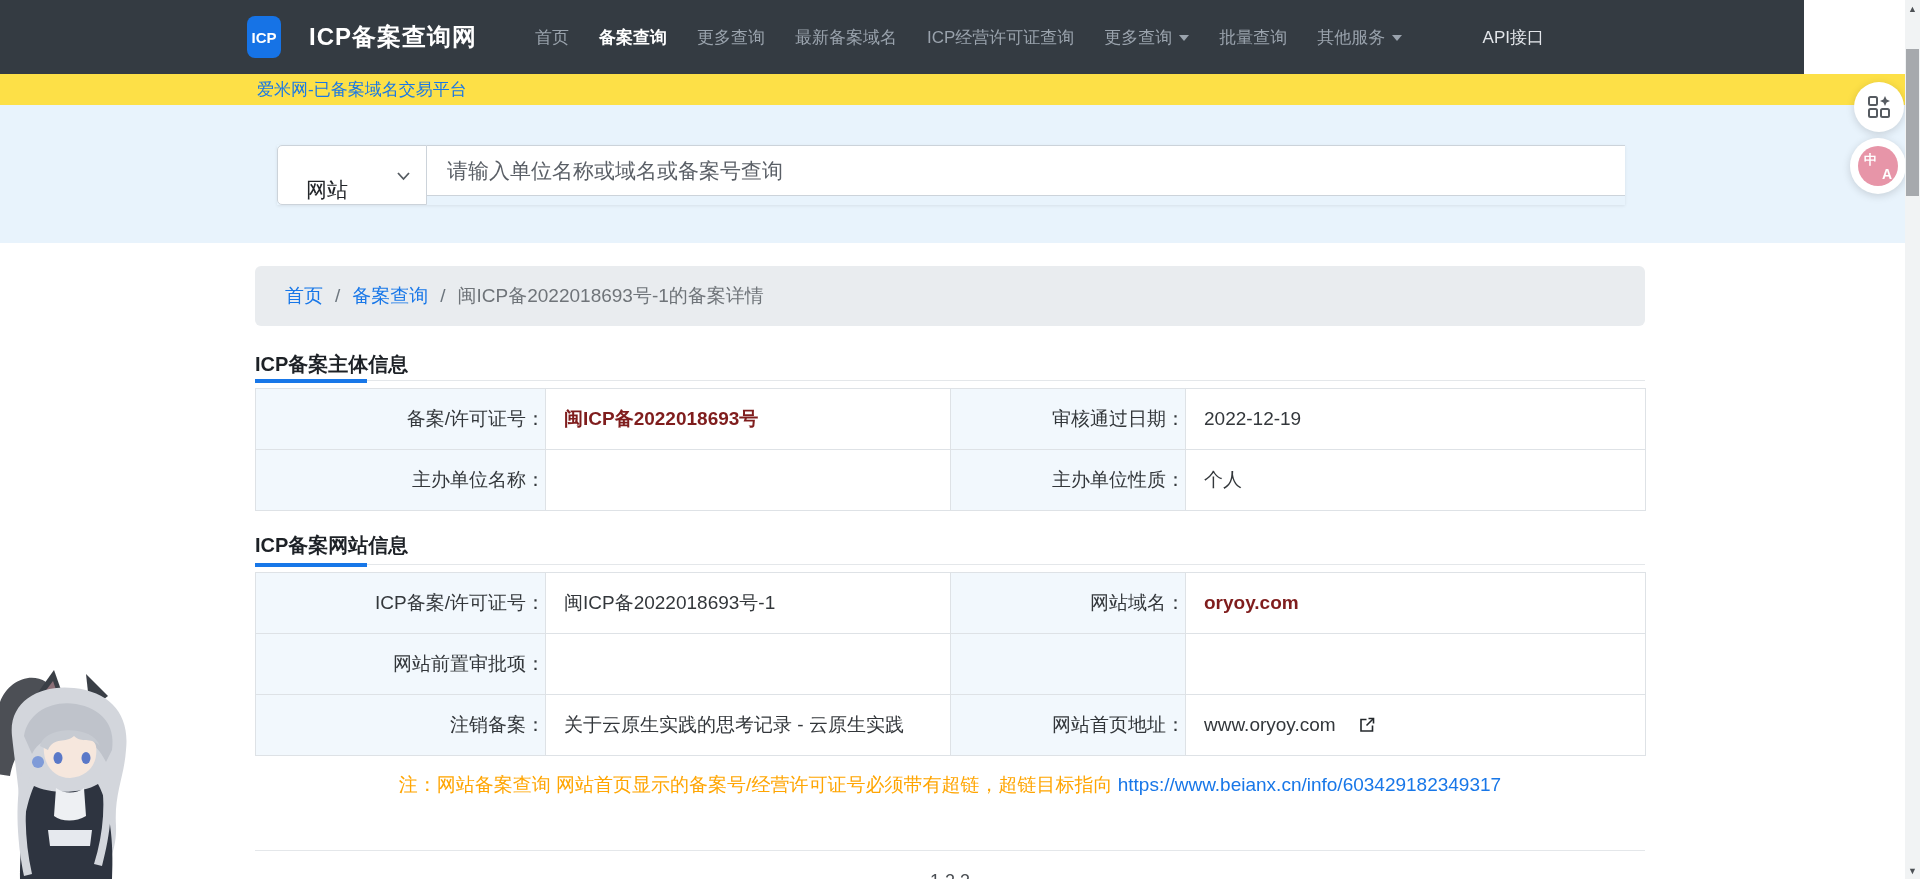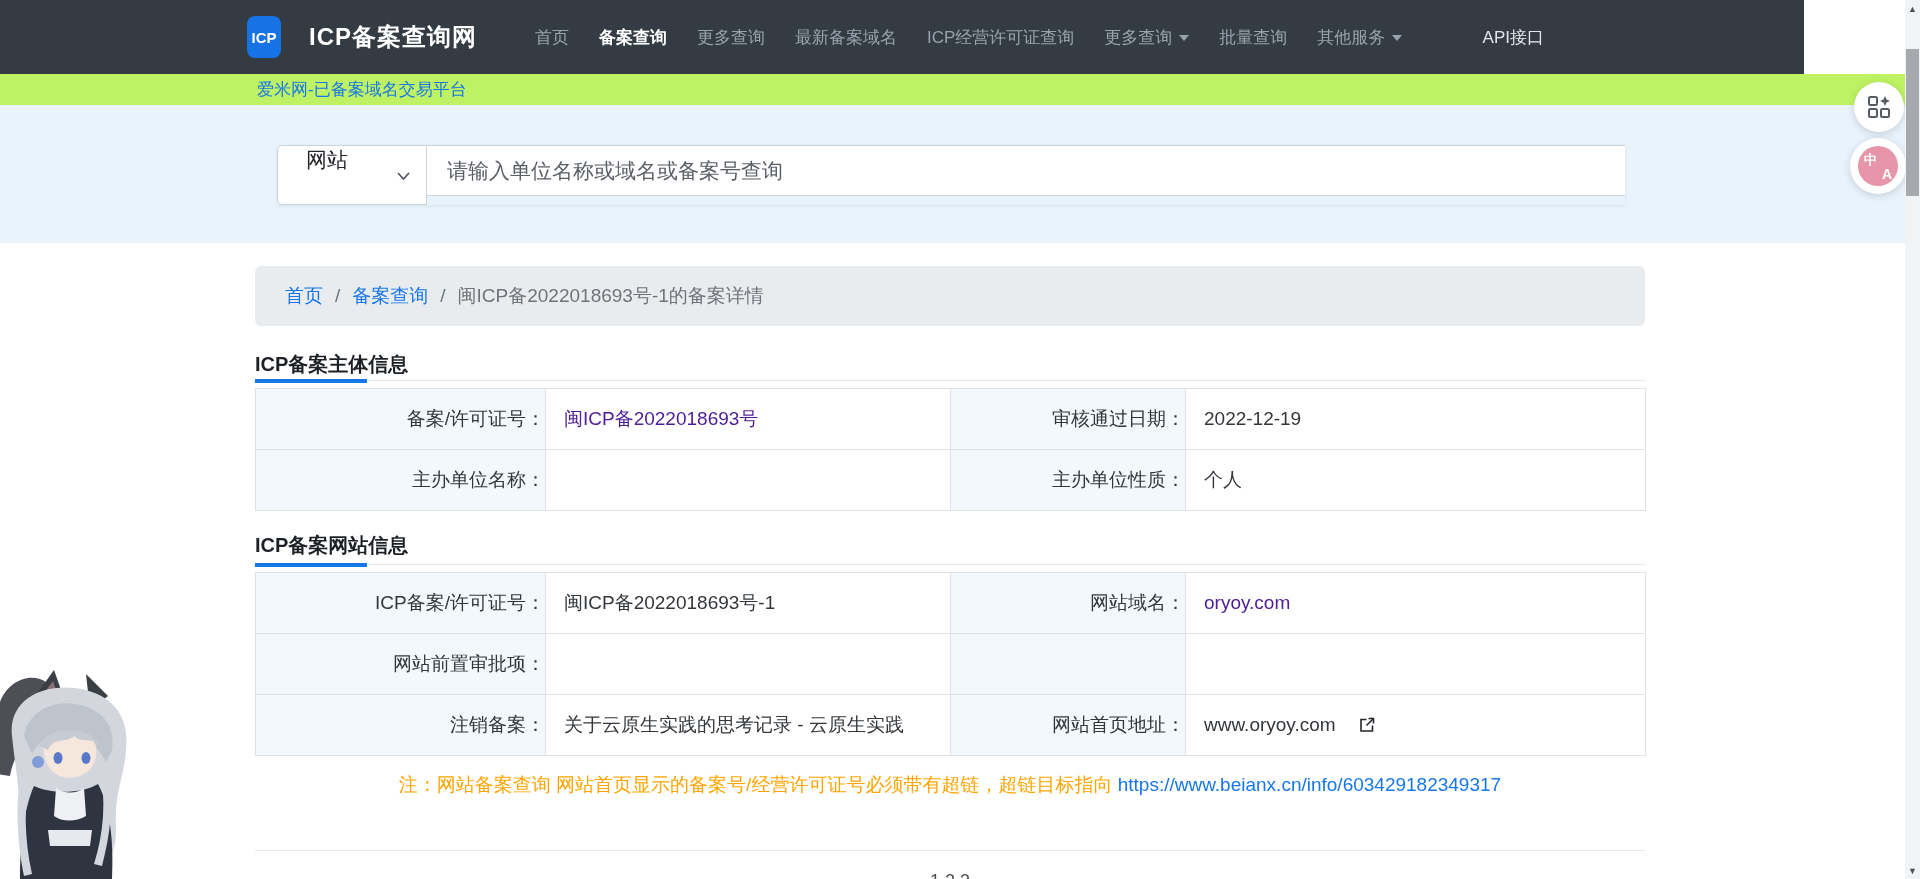--- a/index.html
+++ b/index.html
@@ -15,29 +15,29 @@
   .brand { color:#fff; font-size:24px; font-weight:bold; margin-left:28px; letter-spacing:1px; }
   .nav-links { display:flex; align-items:center; margin-left:28px; }
   .nav-links a { color:#9aa3ad; font-size:17px; text-decoration:none; margin-left:30px;
                  display:flex; align-items:center; white-space:nowrap; }
   .nav-links a.active { color:#ffffff; font-weight:bold; }
   .caret { width:0; height:0; border-left:5px solid transparent; border-right:5px solid transparent;
            border-top:6px solid #9aa3ad; margin-left:7px; margin-top:2px; }
   .api-link { margin-left:auto; margin-right:260px; color:#e3e6ea; font-size:17px; text-decoration:none; }
 
   
-  .promo-strip { position:absolute; left:0; top:74px; width:1920px; height:31px; background:#bef264; }
+  .promo-strip { position:absolute; left:0; top:74px; width:1920px; height:31px; background:#fde047; }
   .promo-strip a { position:absolute; left:257px; top:4px; font-size:17px; color:#1877e8; text-decoration:none; }
 
   
   .search-panel { position:absolute; left:0; top:105px; width:1920px; height:138px; background:#e8f3fc; }
   .search-bar { position:absolute; left:277px; top:40px; width:1348px; height:60px; display:flex;
                 box-shadow:0 1px 3px rgba(0,0,0,.08); }
   .type-select { width:150px; height:60px; background:#fff; border:1px solid #ccd3da;
-                 border-radius:5px 0 0 5px; display:flex; align-items:flex-start;
+                 border-radius:5px 0 0 5px; display:flex; align-items:flex-end;
                  padding-left:28px; font-size:21px; color:#23262a; cursor:pointer; position:relative; }
   .type-select .chev { position:absolute; right:16px; top:26px; }
   .search-input { flex:1; height:51px; border:1px solid #ccd3da; border-left:none; border-right:none;
                   font-size:21px; padding-left:20px; color:#23262a; outline:none;
                   font-family:"Liberation Sans", sans-serif; }
   .search-input::placeholder { color:#5a5f66; opacity:1; }
   .search-btn { width:127px; height:60px; background:#1673e6; color:#fff; border:none;
                 border-radius:0 5px 5px 0; font-size:21px; display:flex; align-items:center;
                 justify-content:center; gap:9px; cursor:pointer; font-family:"Liberation Sans", sans-serif; }
 
@@ -66,21 +66,21 @@
 
   .sec-title { position:absolute; left:0; font-size:20px; font-weight:bold; color:#1d2126; }
   .sec-rule { position:absolute; left:0; width:1390px; height:4px; }
   .sec-rule .grayline { position:absolute; left:0; top:1px; width:1390px; height:1px; background:#e4e7ea; }
   .sec-rule .blueline { position:absolute; left:0; top:0; width:112px; height:4px; background:#1877e8; }
 
   table.info { position:absolute; left:0; width:1390px; border-collapse:collapse; table-layout:fixed; }
   table.info td { border:1px solid #dee2e6; height:61px; font-size:19px; color:#33373b; }
   td.lbl { background:#f2f8fd; text-align:right; padding-right:0; color:#2c3036; }
   td.val { background:#fff; text-align:left; padding-left:18px; }
-  td.val a { color:#4c1d95; text-decoration:none; }
+  td.val a { color:#7f1d1d; text-decoration:none;font-weight:bold; }
   .extlink { display:inline-flex; align-items:center; gap:23px; }
 
   .note-line { position:absolute; left:0; width:1390px; text-align:center; font-size:19px; color:#ffa502; }
   .note-line a { color:#1877e8; text-decoration:none; }
 
   .bottom-divider { position:absolute; left:0; width:1390px; height:1px; background:#e4e7ea; }
   .pagination-clip { position:absolute; left:0; width:1390px; height:8px; overflow:hidden;
                      text-align:center; font-size:18px; color:#4a4e53; }
 
   

